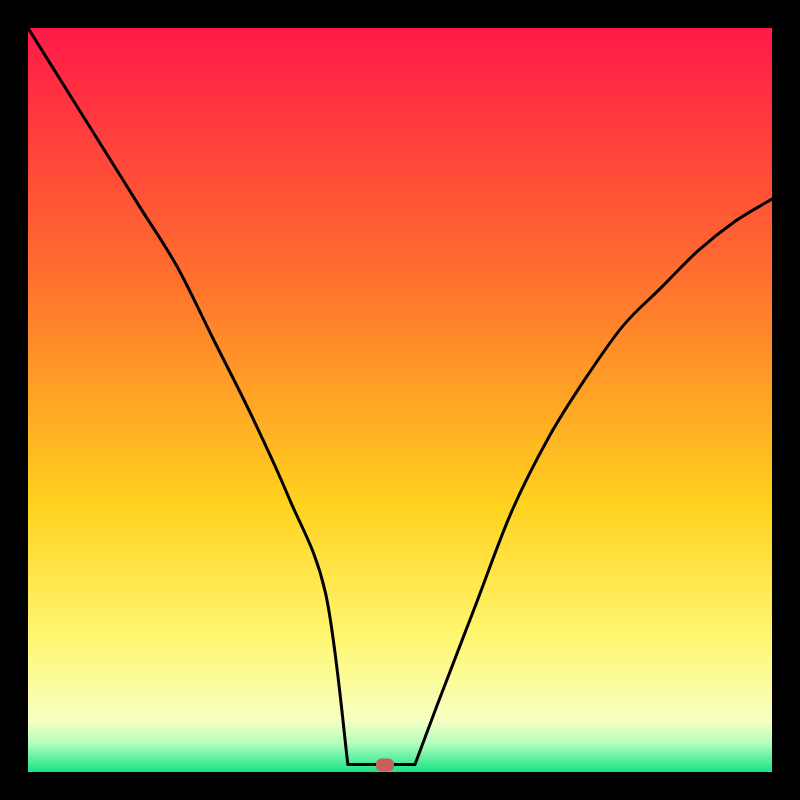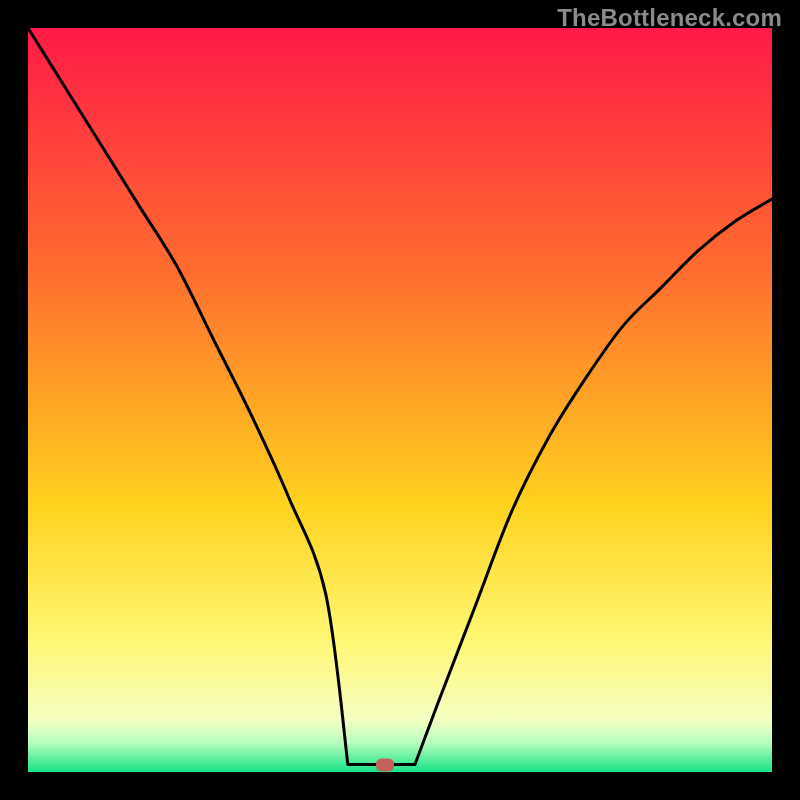--- a/index.html
+++ b/index.html
@@ -64,14 +64,13 @@
 </head>
 <body>
 
 <div class="frame">
   <div class="plot" id="plot" style="--c0: #ff1a48; --c1: #ff6e2e; --c2: #ffd21e; --c3: #fff772; --c4: #f6ffc2; --c5: #b8ffbf; --c6: #17e387;">
     <svg class="curve" viewBox="0 0 744 744" preserveAspectRatio="none">
       <path id="curvePath" d="M 0.0 0.0 C 6.2 9.9 24.8 39.7 37.2 59.5 C 49.6 79.4 62.0 99.2 74.4 119.0 C 86.8 138.9 99.2 158.7 111.6 178.6 C 124.0 198.4 136.4 215.8 148.8 238.1 C 161.2 260.4 173.6 287.7 186.0 312.5 C 198.4 337.3 210.8 360.8 223.2 386.9 C 235.6 412.9 248.0 439.0 260.4 468.7 C 272.8 498.5 287.7 520.8 297.6 565.4 C 307.5 610.1 316.2 708.0 319.9 736.6 L 386.9 736.6 C 390.6 726.6 399.3 703.1 409.2 677.0 C 419.1 651.0 434.0 612.6 446.4 580.3 C 458.8 548.1 471.2 512.1 483.6 483.6 C 496.0 455.1 508.4 431.5 520.8 409.2 C 533.2 386.9 545.6 368.3 558.0 349.7 C 570.4 331.1 582.8 312.5 595.2 297.6 C 607.6 282.7 620.0 272.8 632.4 260.4 C 644.8 248.0 657.2 234.4 669.6 223.2 C 682.0 212.0 694.4 202.1 706.8 193.4 C 719.2 184.8 737.8 174.8 744.0 171.1" fill="none" stroke-width="3" stroke-linecap="round" stroke-linejoin="round" stroke="#000000"></path>
     </svg>
     <div class="marker" id="marker" style="left: 357.12px; top: 736.56px; background: rgb(198, 96, 90);"></div>
   </div>
-  <div class="watermark">TheBottleneck.com</div>
 </div>
 
 </body></html>

